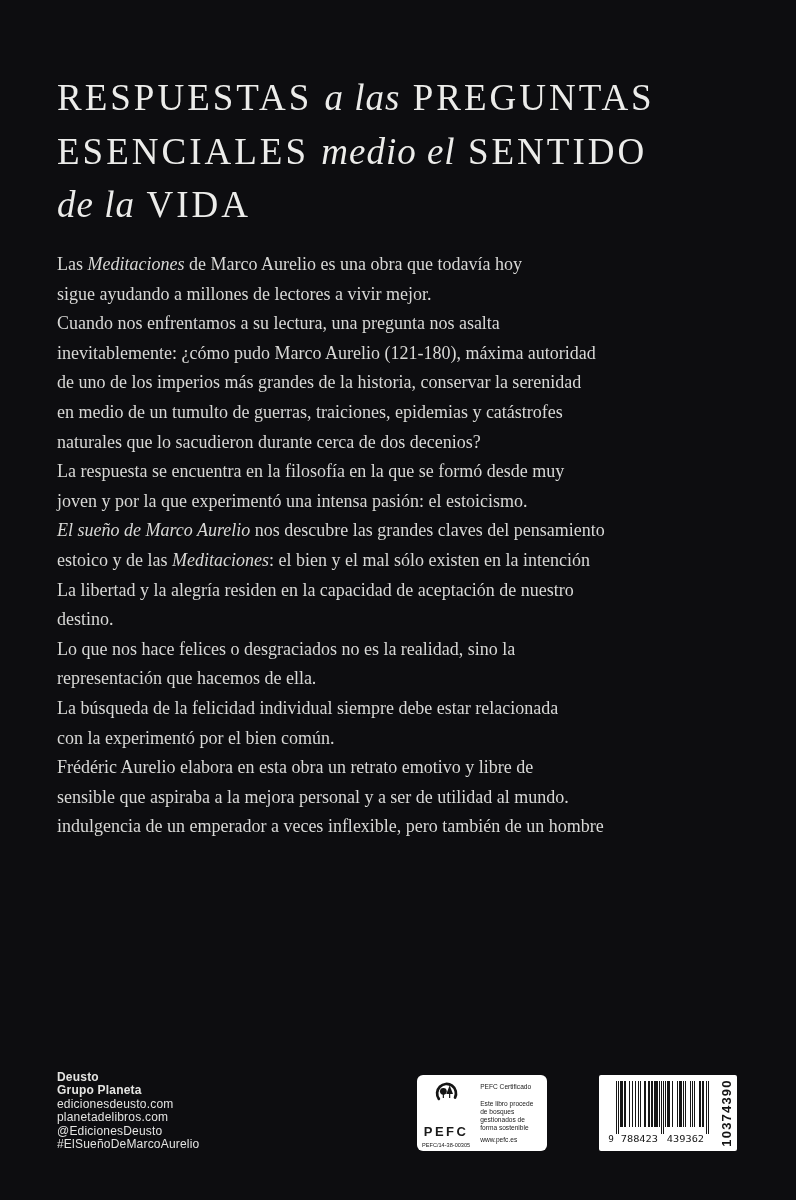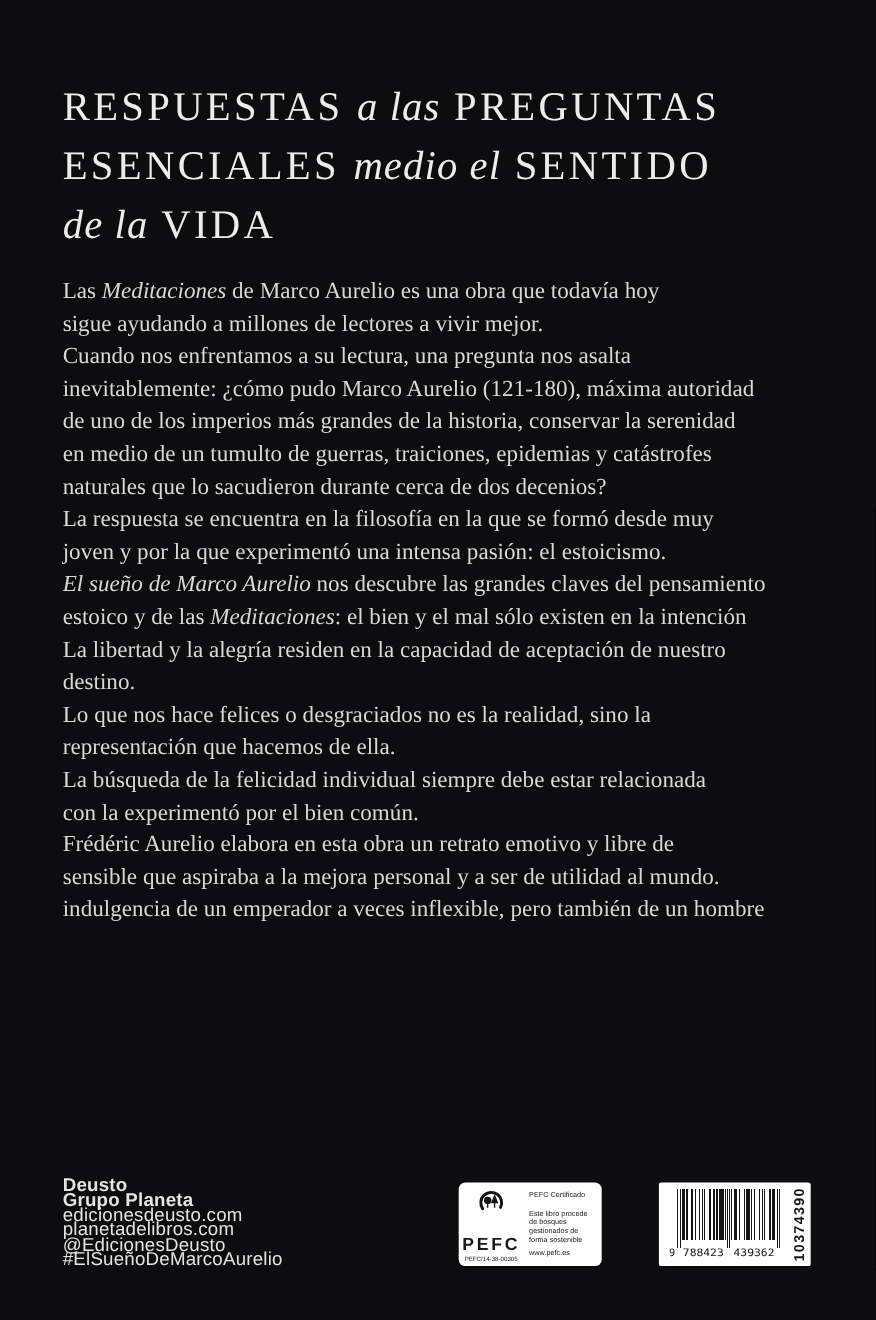--- a/index.html
+++ b/index.html
@@ -15,50 +15,50 @@
     position:absolute;left:57px;top:71px;
     font-size:37px;line-height:53.5px;
     color:#ececea;font-weight:400;
     white-space:nowrap;
   }
   .hl-caps{letter-spacing:3px;margin-top:24px;}
   .hl-it{font-style:italic;letter-spacing:1px;}
   
   .synopsis{
     position:absolute;left:57px;top:250px;
-    font-size:21px;line-height:29.6px;
+    font-size:18px;line-height:29.6px;
     color:#d8d8d6;
   }
   .body-line{white-space:nowrap;}
   .body-line .it{font-style:italic;}
   
   .publisher{
     position:absolute;left:57px;top:1071px;
     font-family:"Liberation Sans",sans-serif;
-    font-size:17px;line-height:13.4px;
+    font-size:12px;line-height:13.4px;
     color:#e4e4e2;letter-spacing:.2px;
   }
   .pub-bold{font-weight:bold;}
   
   .pefc-label{
     position:absolute;left:417px;top:1075px;
     width:130px;height:76px;
     background:#ffffff;border-radius:6px;
     display:flex;color:#1a1a1a;
     box-sizing:border-box;
   }
   .pefc-left{
     width:56px;box-sizing:border-box;
     padding:5px 2px 3px 5px;
     display:flex;flex-direction:column;align-items:center;
   }
   .pefc-left svg{width:33px;height:33px;display:block;}
   .pefc-word{
     font-family:"Liberation Sans",sans-serif;
-    font-weight:bold;font-size:16px;line-height:12px;
+    font-weight:bold;font-size:13px;line-height:12px;
     letter-spacing:2.5px;margin-top:19px;
   }
   .pefc-code{
     font-family:"Liberation Sans",sans-serif;
     font-size:5.6px;margin-top:4px;white-space:nowrap;
   }
   .pefc-right{
     flex:1;box-sizing:border-box;
     padding:8px 5px 7px 8px;
     font-family:"Liberation Sans",sans-serif;

